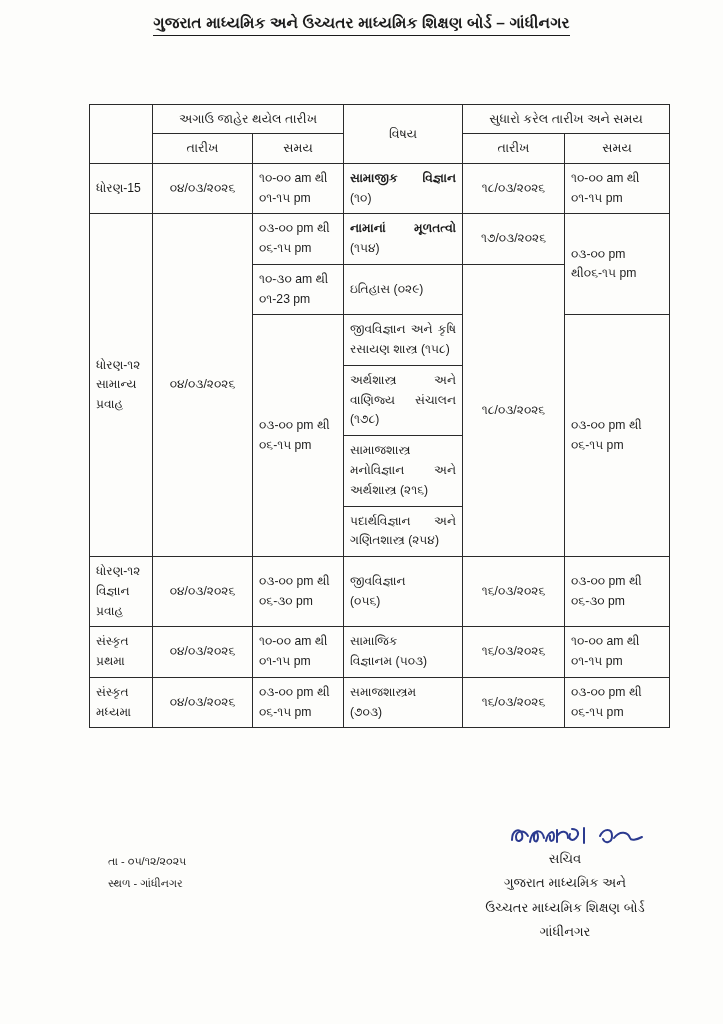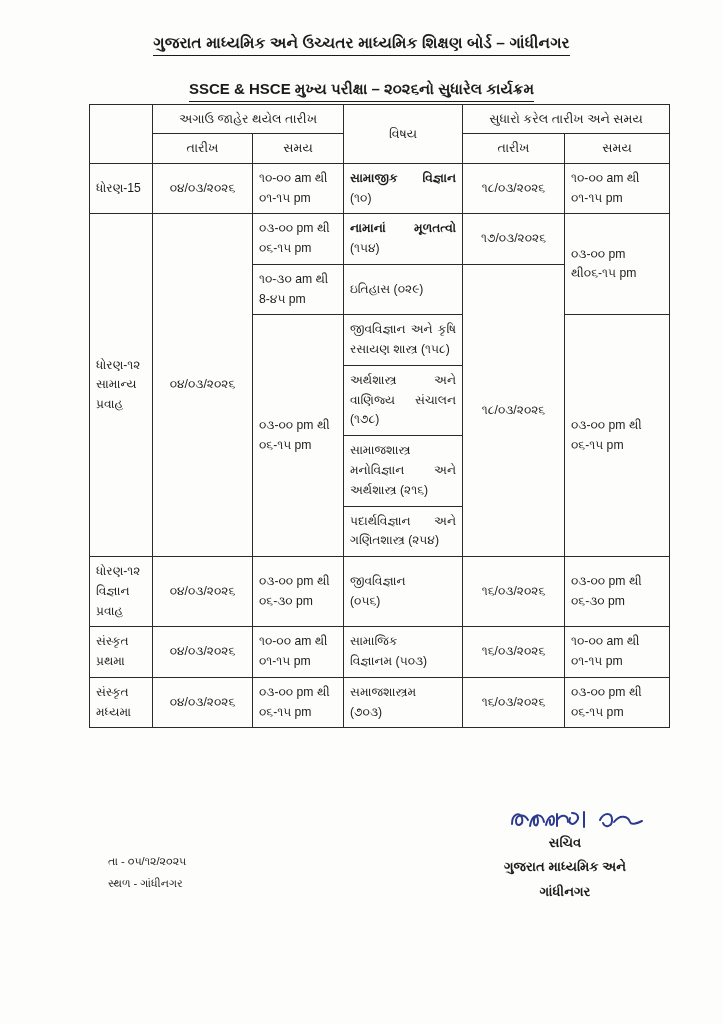--- a/index.html
+++ b/index.html
@@ -18,21 +18,21 @@
   .page {
     width: 723px; height: 1024px;
     position: relative;
     background: #fdfdfb;
     padding: 0;
   }
 
   
   .heading-block {
     text-align: center;
-    padding-top: 32px;
+    padding-top: 12px;
   }
   .org-title {
     font-size: 15.5px;
     font-weight: 700;
     letter-spacing: .1px;
     display: inline-block;
     border-bottom: 1.4px solid #1b1b1b;
     padding-bottom: 1px;
     line-height: 1.45;
   }
@@ -106,47 +106,43 @@
     position: absolute;
     left: 108px;
     top: 42px;
     font-size: 11px;
     line-height: 2.0;
   }
   .foot-right {
     position: absolute;
     left: 420px;
     width: 290px;
-    top: 0px;
+    top: 16px;
     text-align: center;
     font-size: 13.2px;
     line-height: 1.85;
-    font-weight: bold;
   }
   .sign-mark {
     position: relative;
     height: 26px;
     margin-bottom: -3px;
   }
   .sign-mark svg { position: absolute; left: 50%; transform: translateX(-42%); top: -4px; }
   .sig-label { font-size: 13.2px; }
   .foot-right .ln { display: block; }
 </style>
 </head>
 <body>
 
 <div class="page">
 
   <div class="heading-block">
     <div class="org-title">ગુજરાત માધ્યમિક અને ઉચ્ચતર માધ્યમિક શિક્ષણ બોર્ડ – ગાંધીનગર</div>
   </div>
 
-  <div class="doc-title-wrap">
-    <div class="doc-title">SSCE &amp; HSCE મુખ્ય પરીક્ષા – ૨૦૨૬નો સુધારેલ કાર્યક્રમ</div>
-  </div>
 
   <div class="table-wrap">
     <table class="sched">
       <colgroup>
         <col class="col-a">
           <col class="col-b">
           <col class="col-c">
         <col class="col-d">
           <col class="col-e">
           <col class="col-f">
@@ -205,21 +201,21 @@
           <td class="date-cell">૧૭/૦૩/૨૦૨૬</td>
           <td class="time-cell" rowspan="2">
             <span class="ln">૦૩-૦૦        pm</span><br>
             <span class="ln">થી૦૬-૧૫ pm</span>
           </td>
         </tr>
 
         <tr>
           <td class="time-cell">
             <span class="ln">૧૦-૩૦ am થી</span><br>
-            <span class="ln">8-૪૫ pm</span>
+            <span class="ln">૦૧-23 pm</span>
           </td>
           <td class="subj-cell">ઇતિહાસ (૦૨૯)</td>
           <td class="date-cell" rowspan="5">૧૮/૦૩/૨૦૨૬</td>
         </tr>
 
         <tr>
           <td class="time-cell" rowspan="4">
             <span class="ln">૦૩-૦૦ pm થી</span><br>
             <span class="ln">૦૬-૧૫ pm</span>
           </td>
@@ -324,18 +320,19 @@
             <path d="M55 10 L55 22 M55 16 C59 10, 66 10, 66 18"></path>
             <path d="M70 9 C76 9, 78 14, 74 18 C70 22, 66 19, 68 14"></path>
             <path d="M82 8 L82 23"></path>
             <path d="M98 16 C102 8, 110 8, 110 16 C110 23, 103 24, 101 19"></path>
             <path d="M112 18 C118 10, 126 12, 128 18 C129 21, 134 20, 140 17"></path>
           </g>
         </svg>
       </div>
       <div class="sig-label">સચિવ</div>
       <div class="ln">ગુજરાત માધ્યમિક અને</div>
+      <div class="ln">ઉચ્ચતર માધ્યમિક શિક્ષણ બોર્ડ</div>
       <div class="ln">ગાંધીનગર</div>
     </div>
 
   </div>
 
 </div>
 
 </body></html>

